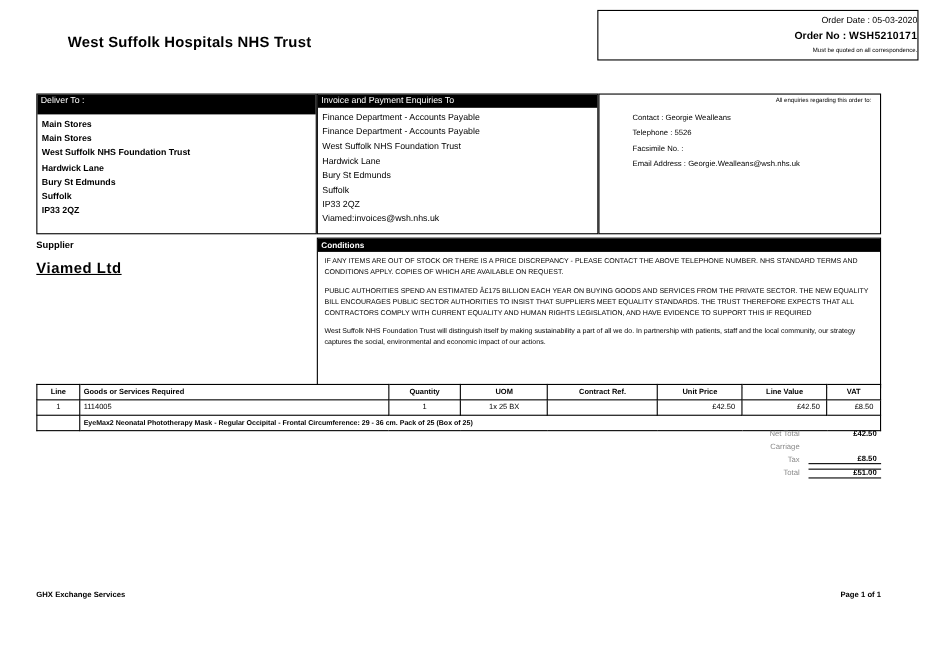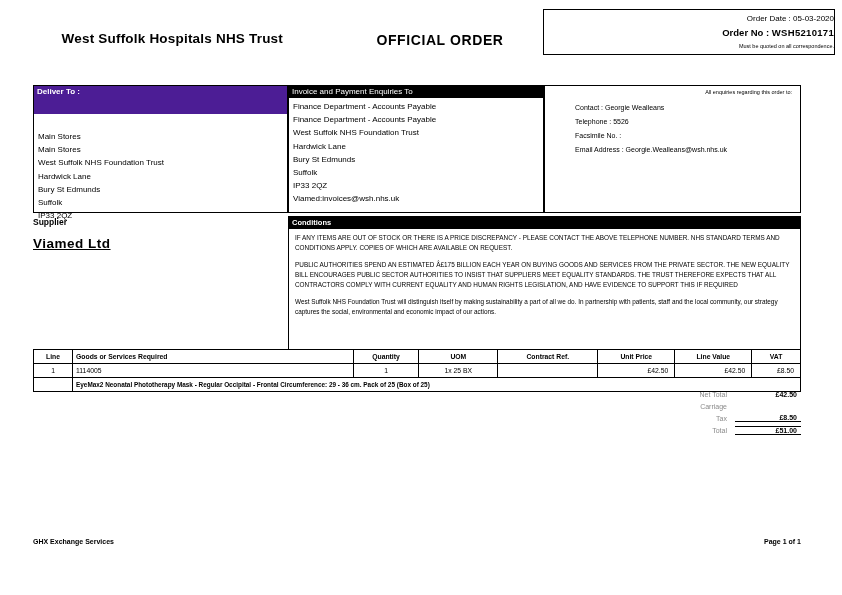--- a/index.html
+++ b/index.html
@@ -57,28 +57,28 @@
     font-size: 5.5px;
   }
 
   
   .deliver-box {
     left: 33px; top: 85px; width: 255px; height: 128px;
     border: 1px solid #000;
     box-sizing: border-box;
   }
   .deliver-head {
-    background: #4c1d95; color: #fff;
-    font-size: 8px; font-weight: bold;
-    padding: 1px 3px 18px 3px;
+    background: #000000; color: #fff;
+    font-size: 8px; font-weight: normal;
+    padding: 1px 3px 8px 3px;
   }
   .deliver-lines {
-    padding: 16px 4px;
+    padding: 2px 4px;
     font-size: 8px;
-    font-weight: normal;
+    font-weight: bold;
     line-height: 1.65;
   }
 
   
   .invoice-box {
     left: 288px; top: 85px; width: 256px; height: 128px;
     border: 1px solid #000;
     box-sizing: border-box;
     border-left: 1px solid #000;
   }
@@ -221,21 +221,20 @@
     text-align: right;
     font-size: 7px; font-weight: bold;
   }
 </style>
 </head>
 <body>
 
 <div id="page">
 
   <div class="abs org-title">West Suffolk Hospitals NHS Trust</div>
-  <div class="abs official-order">OFFICIAL ORDER</div>
 
   <div class="abs order-box">
     <div class="line1">Order Date : 05-03-2020</div>
     <div class="line2">
       <span>Order No : </span><span class="num">WSH5210171</span>
     </div>
     <div class="line3">Must be quoted on all correspondence.</div>
   </div>
 
   <div class="abs deliver-box">

